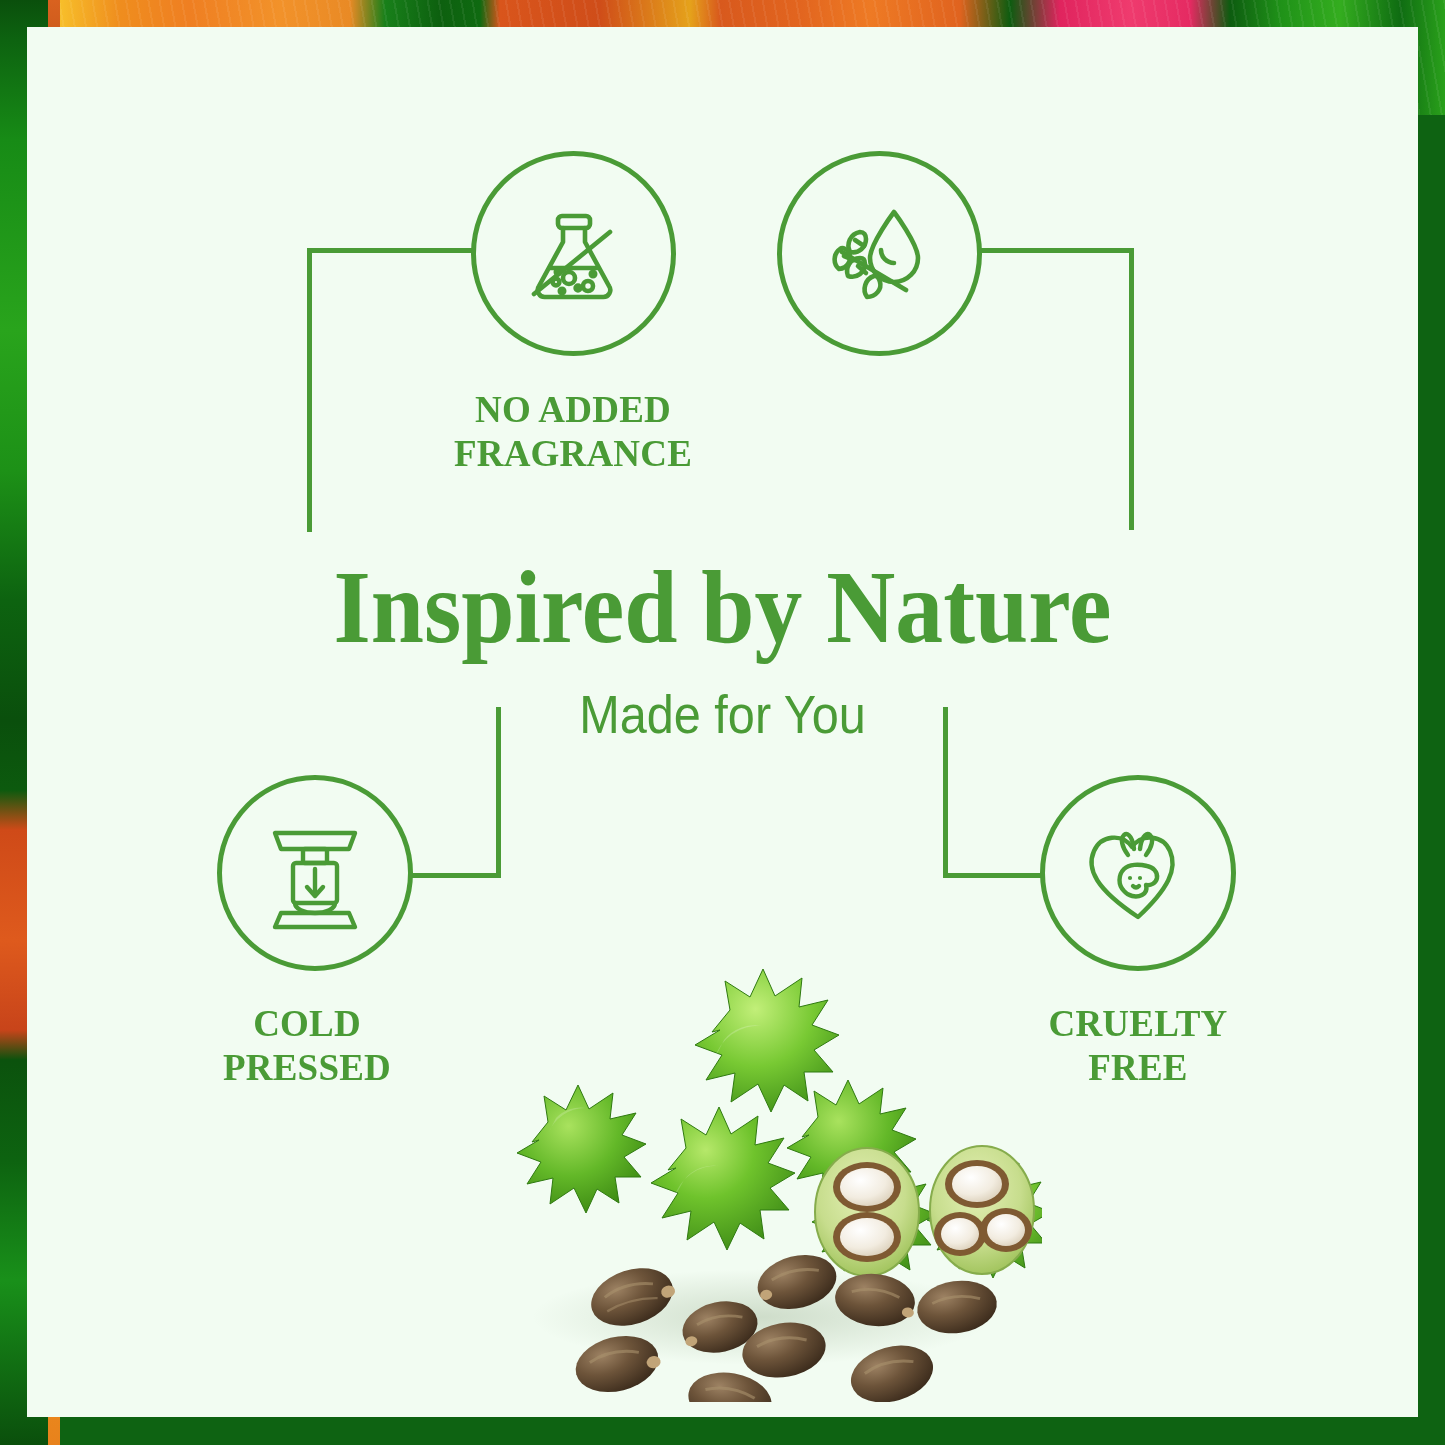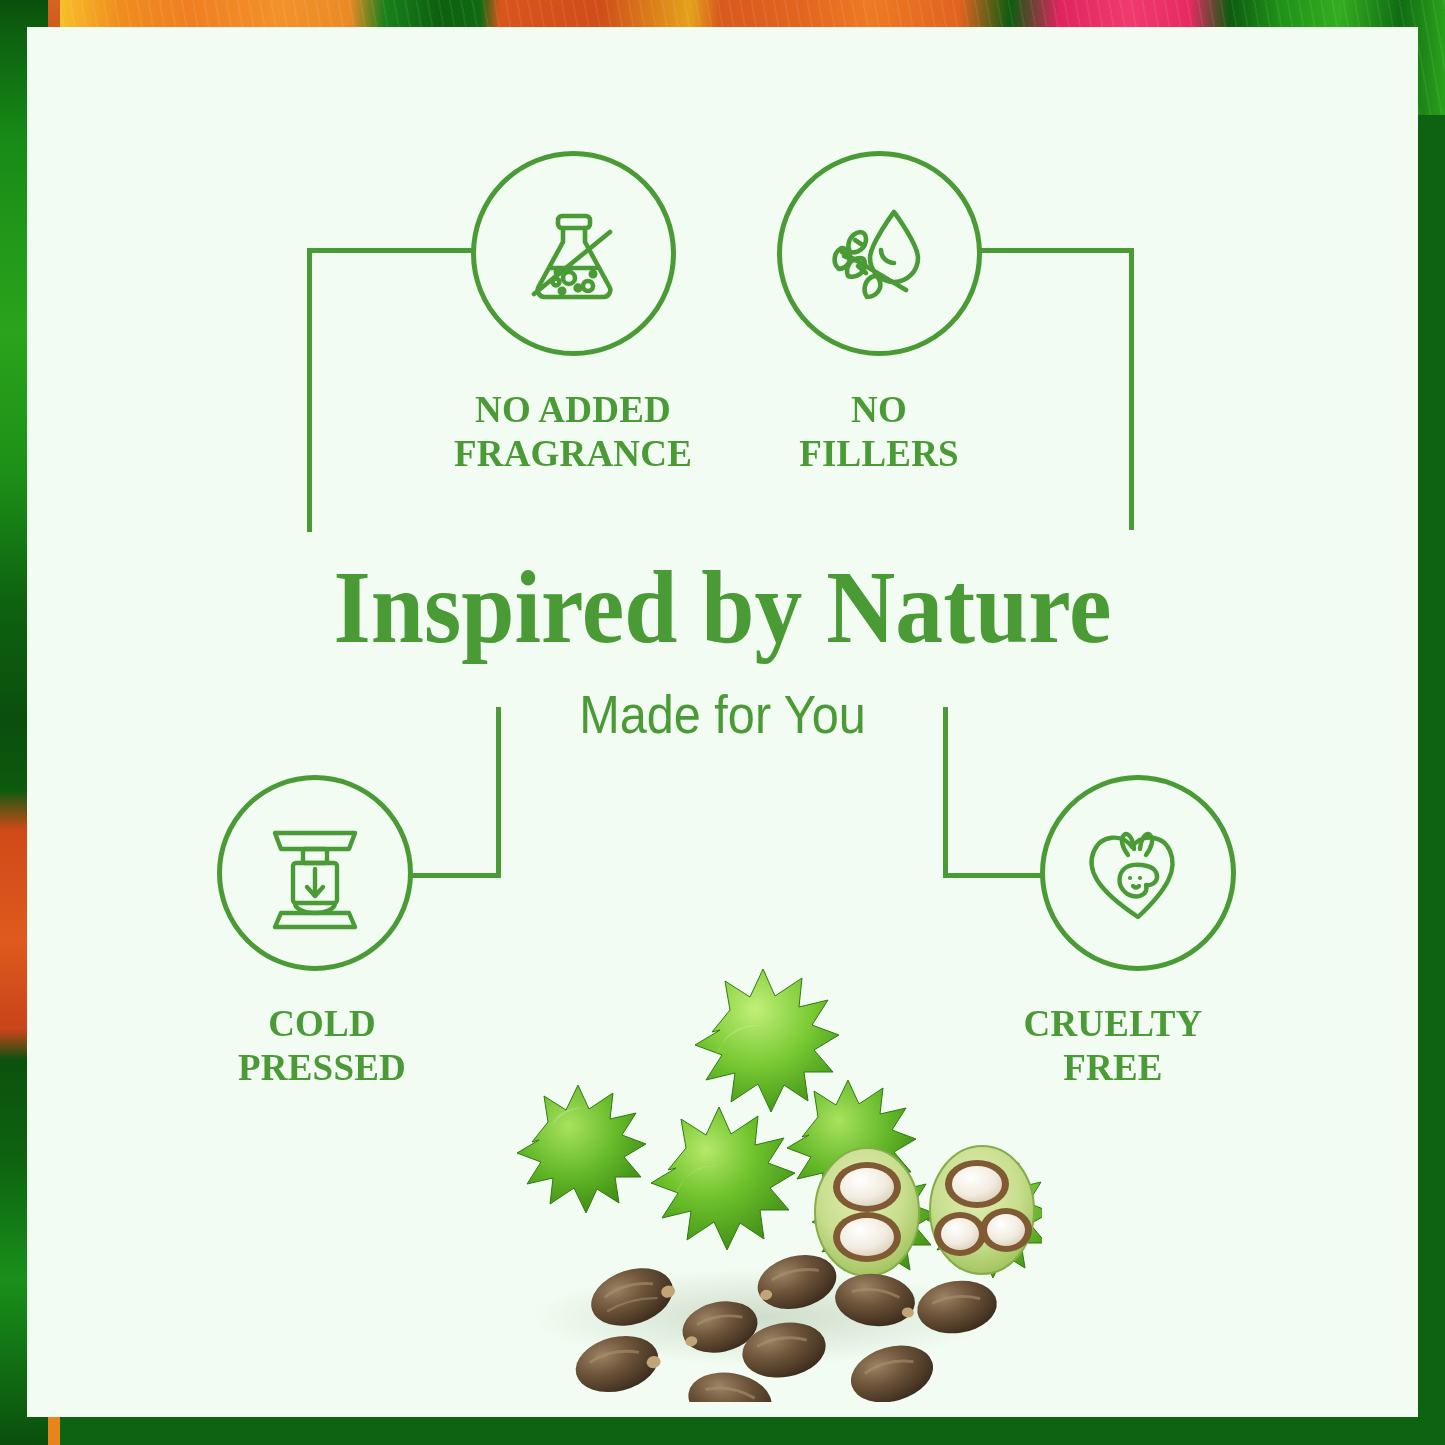--- a/index.html
+++ b/index.html
@@ -207,22 +207,20 @@
           <path d="M20 55 c-7 5 -7 15 -1 20 c9 -1 13 -9 10 -16 c-2 -4 -6 -6 -9 -4 Z"></path>
           <path d="M40 64 c-10 0 -15 10 -12 18 c9 3 17 -4 17 -12 c0 -4 -2 -6 -5 -6 Z"></path>
           <path d="M54 82 c-9 3 -12 14 -7 21 c9 0 15 -8 13 -15 c-1 -4 -3 -7 -6 -6 Z"></path>
 
           <path d="M35 46 L44 52"></path>
           <path d="M24 62 L34 66"></path>
           <path d="M38 72 L46 79"></path>
         </svg>
       </span>
     </div>
-    <div class="flabel" style="left:652px;top:361px;width:400px;">NO
-FILLERS</div>
 
     <div id="headline">Inspired by Nature</div>
     <div id="subhead">Made for You</div>
 
     <div class="circle" style="left:190px;top:748px;width:196px;height:196px;">
       <span>
         <svg width="116" height="116" viewBox="0 0 116 116" fill="none" stroke="#4a9b36" stroke-width="4.4" stroke-linecap="round" stroke-linejoin="round">
 
           <path d="M18 18 L98 18 L92 34 L24 34 Z"></path>
 
@@ -232,21 +230,21 @@
 
           <path d="M58 54 L58 80"></path>
           <path d="M50 72 L58 81 L66 72"></path>
 
           <path d="M38 88 c0 6 9 10 20 10 c11 0 20 -4 20 -10"></path>
 
           <path d="M24 98 L92 98 L98 112 L18 112 Z"></path>
         </svg>
       </span>
     </div>
-    <div class="flabel" style="left:95px;top:975px;width:400px;">COLD
+    <div class="flabel" style="left:80px;top:975px;width:400px;">COLD
 PRESSED</div>
 
     <div class="circle" style="left:1013px;top:748px;width:196px;height:196px;">
       <span>
         <svg width="120" height="112" viewBox="0 0 120 112" fill="none" stroke="#4a9b36" stroke-width="4.4" stroke-linecap="round" stroke-linejoin="round">
 
           <path d="M60 100 C18 72 8 52 16 34 C23 18 44 16 54 30
                    C64 16 85 18 92 34 C100 52 90 72 60 100 Z"></path>
 
           <path d="M50 38 C44 30 42 22 46 18 c5 -4 9 5 10 14"></path>
@@ -256,21 +254,21 @@
                    c4 -2 5 -6 4 -10 c5 1 10 -2 11 -7 c1 -6 -4 -11 -10 -12
                    c-8 -2 -18 -2 -23 3 Z"></path>
 
           <circle cx="52" cy="61" r="2.1" fill="#4a9b36" stroke="none"></circle>
           <circle cx="62" cy="61" r="2.1" fill="#4a9b36" stroke="none"></circle>
 
           <path d="M55 69 c2 2 4 2 6 0"></path>
         </svg>
       </span>
     </div>
-    <div class="flabel" style="left:886px;top:975px;width:400px;">CRUELTY
+    <div class="flabel" style="left:911px;top:975px;width:400px;">CRUELTY
 FREE</div>
 
     <div id="produce">
       <svg width="570" height="490" viewBox="0 0 570 490">
         <defs>
           <radialGradient id="podA" cx="38%" cy="30%" r="75%">
             <stop offset="0%" stop-color="#b6e86a"></stop>
             <stop offset="45%" stop-color="#6fc32c"></stop>
             <stop offset="100%" stop-color="#3f8c17"></stop>
           </radialGradient>

